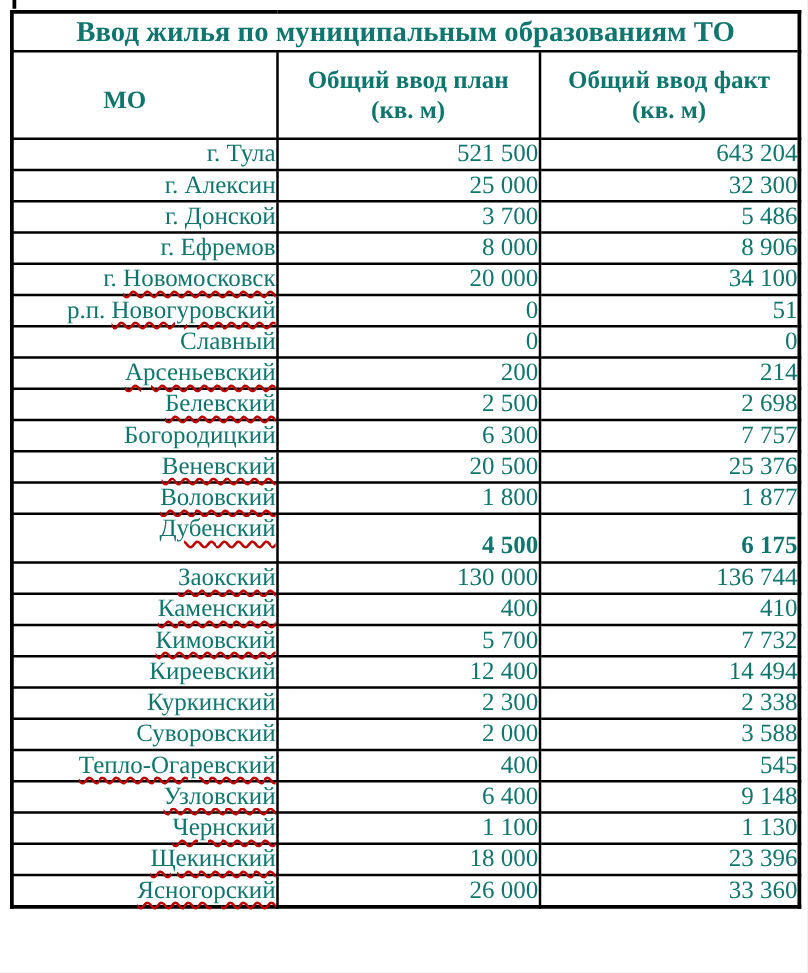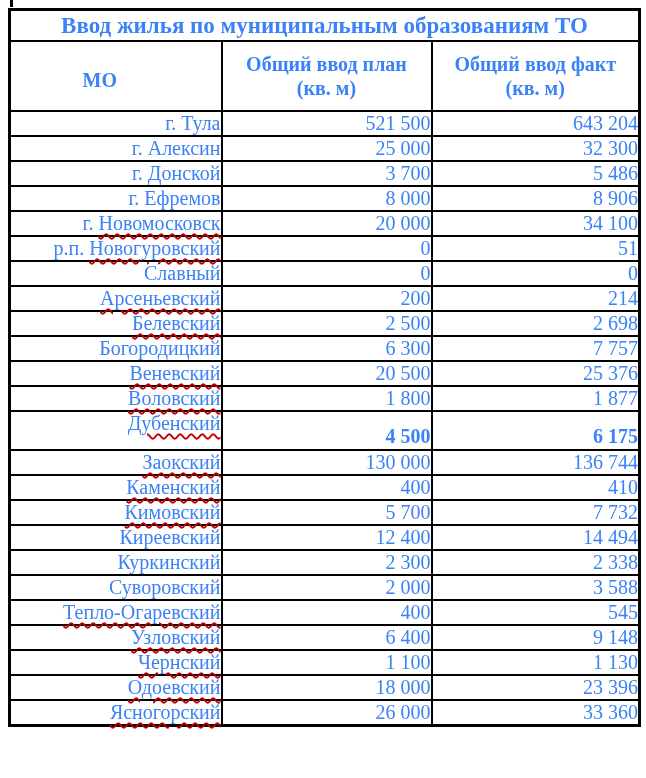--- a/index.html
+++ b/index.html
@@ -2,21 +2,21 @@
 <html><head>
 <meta charset="utf-8">
 <style>
   html, body { margin: 0; padding: 0; background: #e8e8e8; }
   .page {
     position: relative;
     width: 646px;
     height: 778px;
     background: #ffffff;
     font-family: "Liberation Serif", "DejaVu Serif", serif;
-    color: #3b82f6;
+    color: #0f766e;
     overflow: hidden;
   }
   
   .handle-artifact {
     position: absolute;
     left: 10px; top: 0;
     width: 3px; height: 7px;
     background: #000000;
   }
   table.housing-table {
@@ -207,21 +207,21 @@
           <td class="name-cell"><span class="misspelled">Узловский</span></td>
           <td class="num-cell">6 400</td>
           <td class="num-cell">9 148</td>
         </tr>
         <tr>
           <td class="name-cell"><span class="misspelled">Чернский</span></td>
           <td class="num-cell">1 100</td>
           <td class="num-cell">1 130</td>
         </tr>
         <tr>
-          <td class="name-cell"><span class="misspelled">Одоевский</span></td>
+          <td class="name-cell"><span class="misspelled">Щекинский</span></td>
           <td class="num-cell">18 000</td>
           <td class="num-cell">23 396</td>
         </tr>
         <tr>
           <td class="name-cell"><span class="misspelled">Ясногорский</span></td>
           <td class="num-cell">26 000</td>
           <td class="num-cell">33 360</td>
         </tr>
       </tbody>
   </table>

